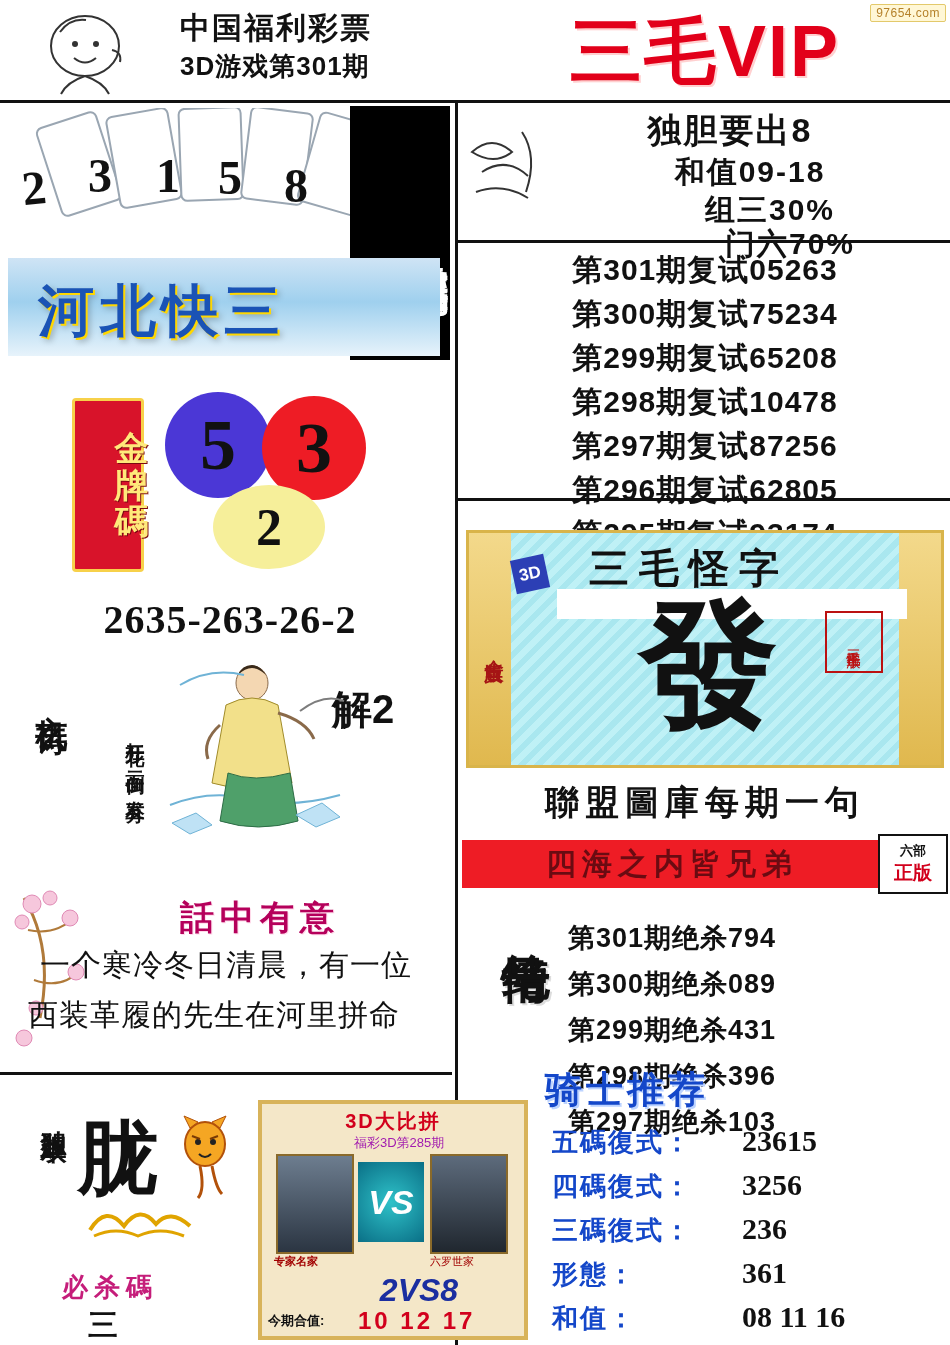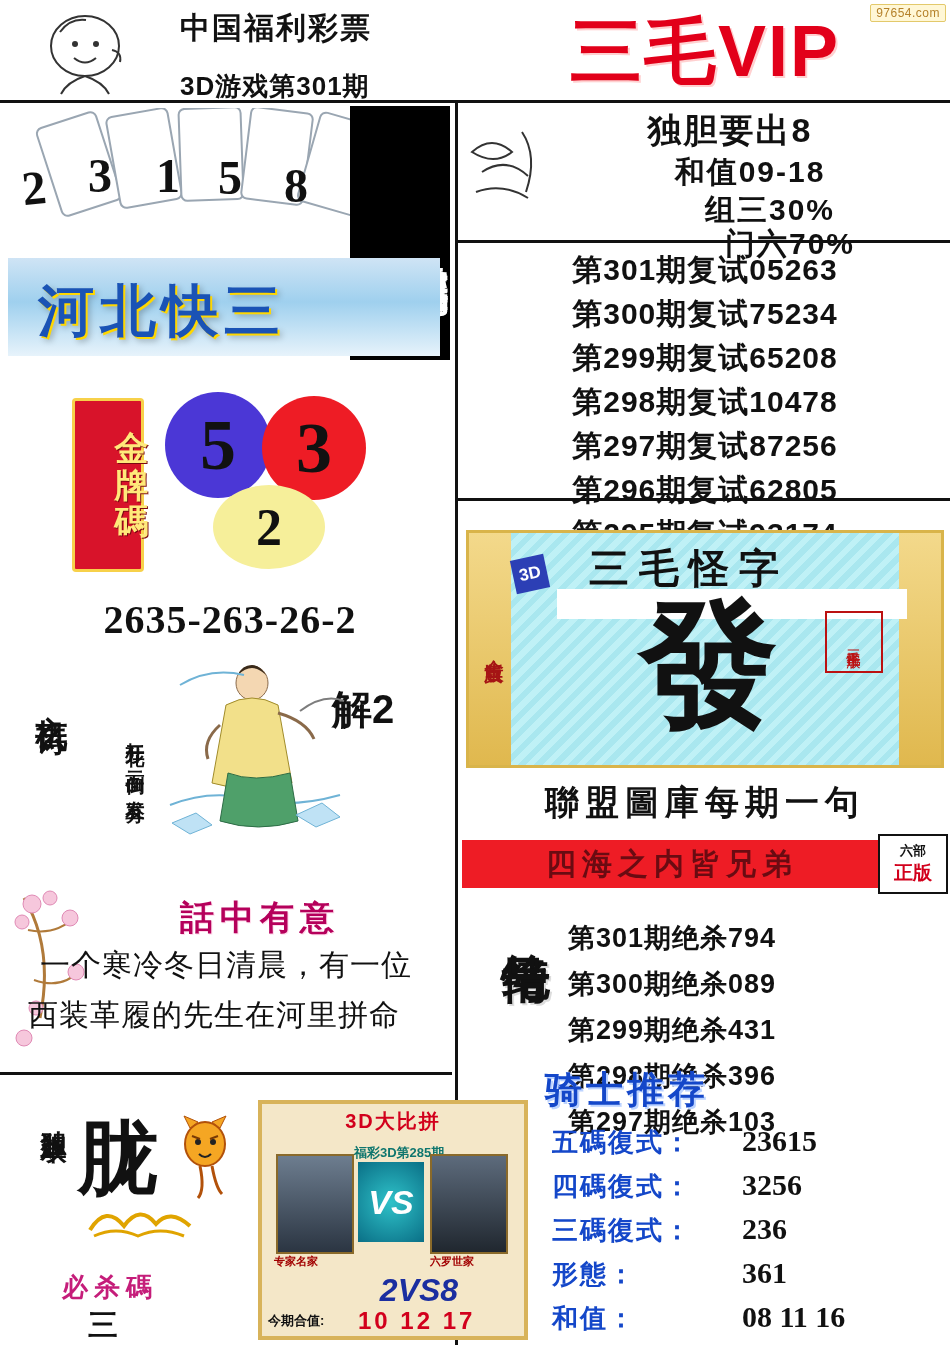--- a/index.html
+++ b/index.html
@@ -20,21 +20,21 @@
     color:#b5812a;font-size:12px;padding:1px 5px;border-radius:2px;
     letter-spacing:.5px;z-index:50;
   }
 
   
   .header{left:0;top:0;width:950px;height:100px;background:#fff;}
   .baby{left:30px;top:6px;width:110px;height:90px;}
   .baby svg{display:block;}
   .title-block{left:180px;top:8px;width:290px;text-align:left;color:#111;}
   .title-line1{font-size:30px;font-weight:bold;letter-spacing:2px;}
-  .title-line2{font-size:26px;font-weight:bold;margin-top:20px;letter-spacing:1px;}
+  .title-line2{font-size:26px;font-weight:bold;margin-top:0;letter-spacing:1px;}
   .vip{
     left:470px;top:6px;width:470px;height:92px;
     display:flex;align-items:center;justify-content:center;
   }
   .vip span{
     font-size:72px;font-weight:bold;color:#e2001a;
     letter-spacing:2px;
     text-shadow:2px 2px 0 #ffd0d0;
   }
   .hdr-rule{left:0;top:100px;width:950px;height:3px;background:#111;}
@@ -104,29 +104,29 @@
   .tiger{left:170px;top:1110px;width:70px;height:90px;}
   .ornament{left:80px;top:1200px;width:120px;height:42px;}
   .bisha{left:62px;top:1270px;font-size:26px;font-weight:bold;color:#c51d7a;letter-spacing:6px;}
   .sanlines{left:88px;top:1305px;font-size:30px;font-weight:bold;color:#111;letter-spacing:2px;}
 
   
   .poster{left:258px;top:1100px;width:270px;height:240px;
     background:#f4e7c8;border:4px solid #d8b35a;box-sizing:border-box;overflow:hidden;}
   .poster .p-title{position:absolute;left:0;top:4px;width:262px;text-align:center;
     font-size:20px;font-weight:bold;color:#d2001c;letter-spacing:2px;}
-  .poster .p-sub{position:absolute;left:92px;top:40px;font-size:13px;color:#0f766e;font-weight:bold;}
+  .poster .p-sub{position:absolute;left:92px;top:30px;font-size:13px;color:#a21caf;font-weight:normal;}
   .poster .ph{position:absolute;width:74px;height:96px;border:2px solid #8a6a2a;}
   .poster .ph1{left:14px;top:50px;background:linear-gradient(180deg,#6d7d8f,#2b3542);}
   .poster .ph2{left:168px;top:50px;background:linear-gradient(180deg,#5d6b7c,#20272f);}
   .poster .vsbox{position:absolute;left:96px;top:58px;width:66px;height:80px;
     background:radial-gradient(circle,#2fc2c9,#0a6f86);display:flex;align-items:center;justify-content:center;}
   .poster .vsbox span{font-size:34px;font-weight:bold;color:#fff;font-style:italic;}
   .poster .cap1{position:absolute;left:12px;top:150px;font-size:11px;color:#a10000;font-weight:bold;}
-  .poster .cap2{position:absolute;left:168px;top:150px;font-size:11px;color:#a10000;font-weight:bold;}
+  .poster .cap2{position:absolute;left:168px;top:150px;font-size:11px;color:#a10000;font-weight:normal;}
   .poster .p-vs{position:absolute;left:0;top:168px;width:314px;text-align:center;
     font-size:32px;font-weight:bold;color:#1b2ea0;font-style:italic;}
   .poster .p-foot{position:absolute;left:6px;top:208px;font-size:13px;color:#111;font-weight:bold;}
   .poster .p-nums{position:absolute;left:96px;top:203px;font-size:24px;font-weight:bold;color:#d2001c;letter-spacing:3px;}
 
   
   .r-top{left:458px;top:103px;width:492px;height:135px;background:#fff;}
   .brush{left:462px;top:112px;width:110px;height:110px;}
   .r-l1{left:520px;top:108px;width:420px;text-align:center;font-size:34px;font-weight:bold;color:#111;letter-spacing:2px;}
   .r-l2{left:560px;top:152px;width:380px;text-align:center;font-size:30px;font-weight:bold;color:#111;letter-spacing:2px;}

